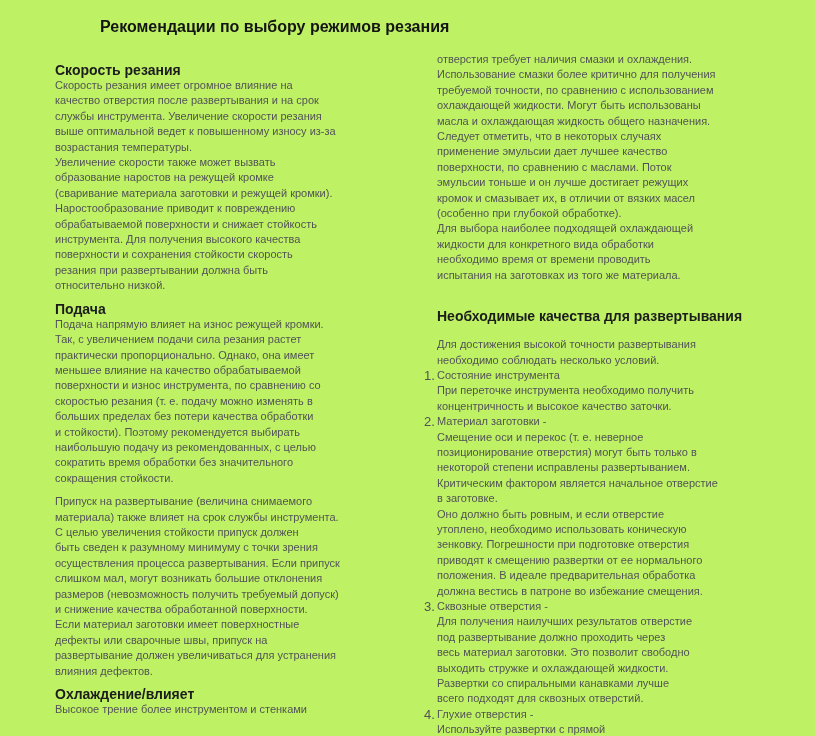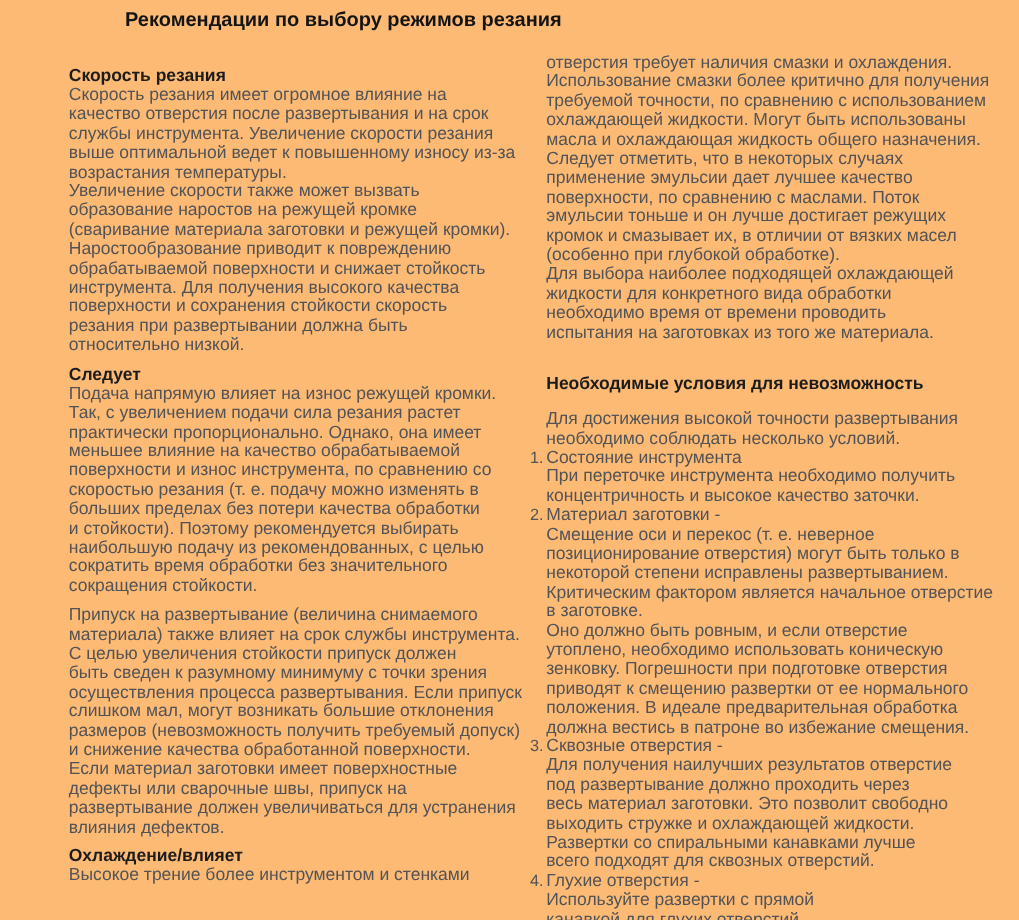--- a/index.html
+++ b/index.html
@@ -1,24 +1,24 @@
 <!DOCTYPE html>
 <html lang="ru"><head>
 <meta charset="utf-8">
 <style>
   * { margin: 0; padding: 0; box-sizing: border-box; }
   html, body { background: #ffffff; }
   .page {
     position: relative;
     width: 815px;
     height: 736px;
-    background: #fdba74;
+    background: #bef264;
     overflow: hidden;
     font-family: "Liberation Sans", "DejaVu Sans", sans-serif;
-    padding: 5px 0 0 55px;
+    padding: 15px 0 0 55px;
   }
   .doc-title {
     font-size: 16px;
     line-height: 19px;
     font-weight: bold;
     color: #141414;
     margin: 2px 0 14px 45px;
   }
   .columns {
     display: flex;
@@ -36,21 +36,21 @@
   }
   .section { margin-bottom: 8px; }
   .section-heading {
     font-size: 14px;
     line-height: 15px;
     font-weight: bold;
     color: #1c1c1c;
     margin: 0;
   }
   .body-text {
-    font-size: 14px;
+    font-size: 11px;
     line-height: 15.4px;
     color: #525356;
     white-space: pre-line;
   }
   .reaming-section { margin-top: 26px; }
   .reaming-intro { margin-top: 13px; }
   .num-list { }
   .num-item {
     display: flex;
     margin-left: -13px;
@@ -87,21 +87,21 @@
 (сваривание материала заготовки и режущей кромки).
 Наростообразование приводит к повреждению
 обрабатываемой поверхности и снижает стойкость
 инструмента. Для получения высокого качества
 поверхности и сохранения стойкости скорость
 резания при развертывании должна быть
 относительно низкой.</div>
       </div>
 
       <div class="section">
-        <h2 class="section-heading">Следует</h2>
+        <h2 class="section-heading">Подача</h2>
         <div class="body-text">Подача напрямую влияет на износ режущей кромки.
 Так, с увеличением подачи сила резания растет
 практически пропорционально. Однако, она имеет
 меньшее влияние на качество обрабатываемой
 поверхности и износ инструмента, по сравнению со
 скоростью резания (т. е. подачу можно изменять в
 больших пределах без потери качества обработки
 и стойкости). Поэтому рекомендуется выбирать
 наибольшую подачу из рекомендованных, с целью
 сократить время обработки без значительного
@@ -142,21 +142,21 @@
 поверхности, по сравнению с маслами. Поток
 эмульсии тоньше и он лучше достигает режущих
 кромок и смазывает их, в отличии от вязких масел
 (особенно при глубокой обработке).
 Для выбора наиболее подходящей охлаждающей
 жидкости для конкретного вида обработки
 необходимо время от времени проводить
 испытания на заготовках из того же материала.</div>
 
       <div class="reaming-section">
-        <h2 class="section-heading">Необходимые условия для невозможность</h2>
+        <h2 class="section-heading">Необходимые качества для развертывания</h2>
         <div class="body-text reaming-intro">Для достижения высокой точности развертывания
 необходимо соблюдать несколько условий.</div>
 
         <div class="num-list">
 
           <div class="num-item">
             <span class="item-number">1.</span>
             <div class="body-text item-text">Состояние инструмента
 При переточке инструмента необходимо получить
 концентричность и высокое качество заточки.</div>

